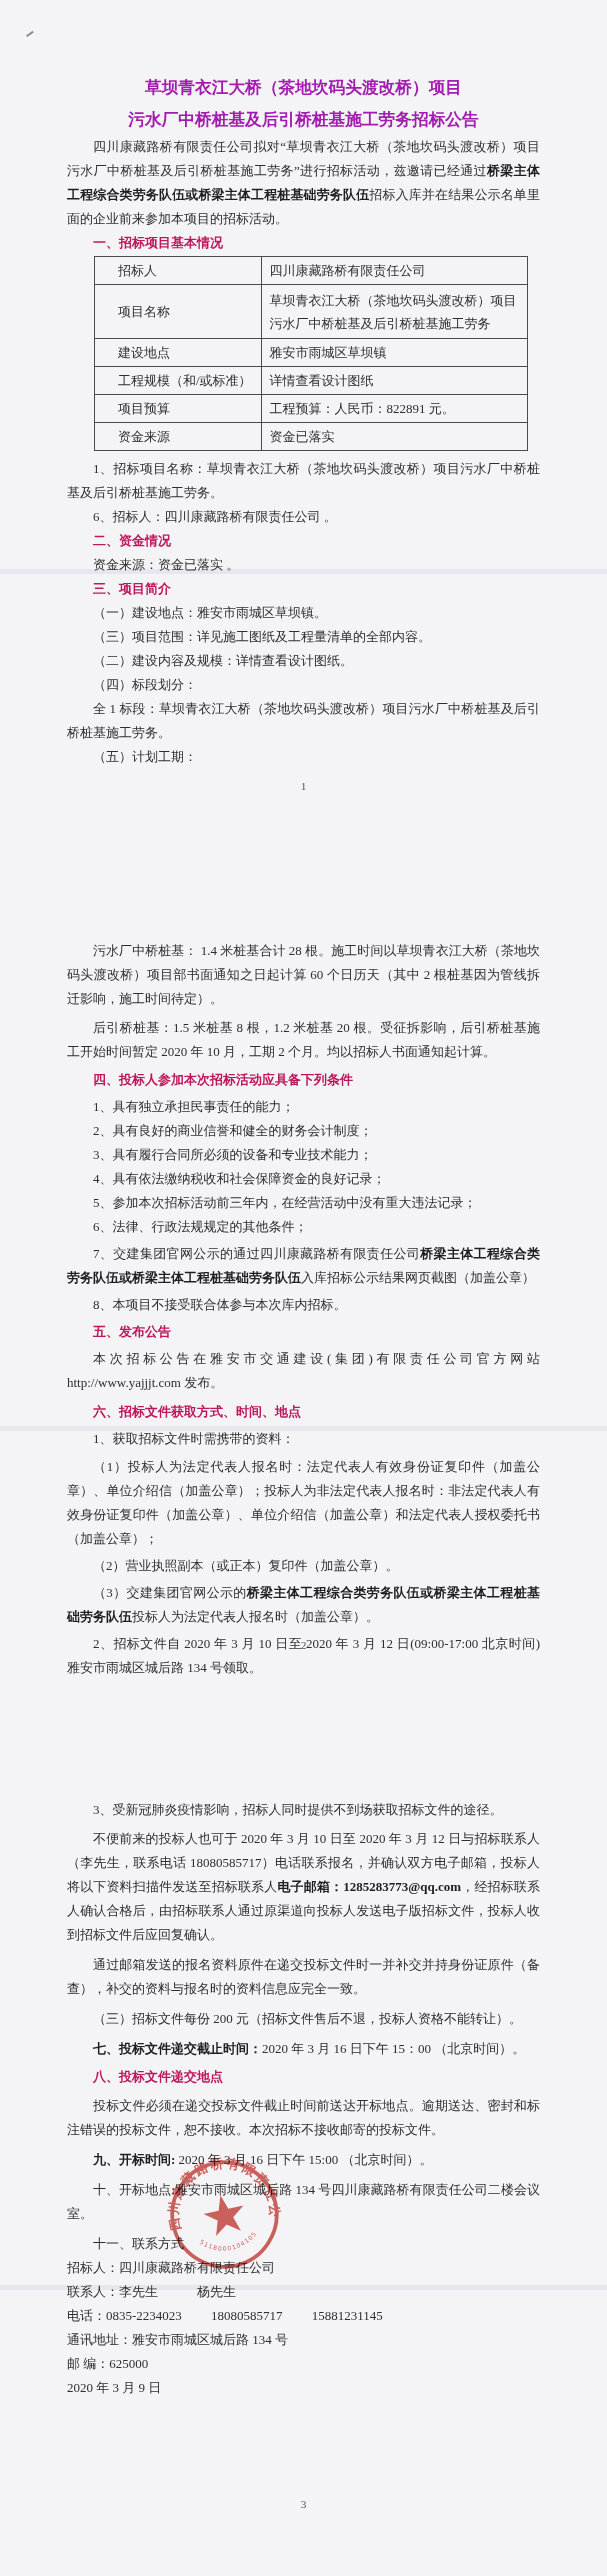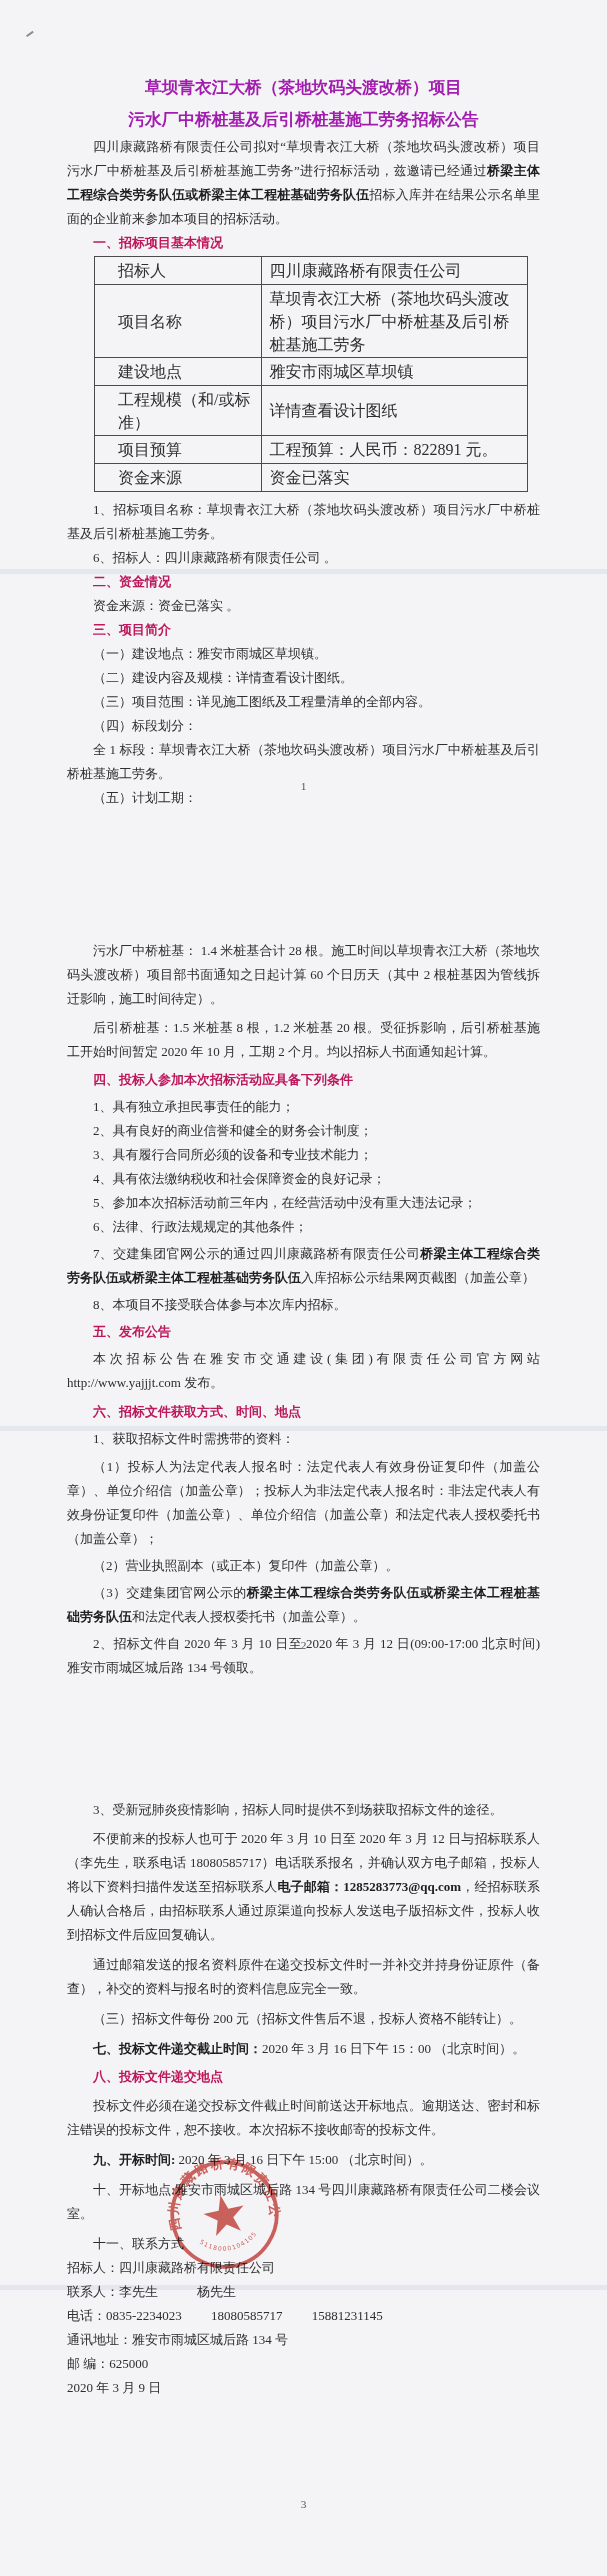--- a/index.html
+++ b/index.html
@@ -8,21 +8,21 @@
   .seam{position:absolute;left:0;width:607px;height:4.6px;background:rgba(203,211,224,0.38);}
   .mark{position:absolute;left:26px;top:33px;width:7.6px;height:2.3px;background:#8b8b90;transform:rotate(-35deg);}
   .page{position:absolute;left:67px;width:473px;font-size:13px;line-height:24px;}
   .page1{top:73px;} .page2{top:939px;} .page3{top:1798px;}
   .title{margin:0;text-align:center;font-size:16.7px;line-height:30px;font-weight:bold;color:#a21caf;}
   .t2{margin-top:1.5px;}
   .para{margin:0;text-align:justify;text-indent:2em;}
   .h{margin:0;font-weight:bold;text-indent:2em;color:#be185d;}
   .mt4{margin-top:3px;} .mt6{margin-top:4.6px;} .mt8{margin-top:6px;} .mt14{margin-top:0;}
   b{color:#1f1f21;}
-  .info-table{border-collapse:collapse;margin:1.5px 0 0 27px;width:434px;font-size:16px;}
+  .info-table{border-collapse:collapse;margin:1.5px 0 0 27px;width:434px;font-size:13px;}
   .info-table td{border:0.8px solid #4b4b4d;vertical-align:middle;padding:1.5px 6px 1.5px 7.6px;line-height:23px;}
   .info-table td.lab{width:137px;padding-left:23px;}
   .r1 td{height:24px;} .r2 td{height:50px;} .r3 td,.r4 td,.r5 td,.r6 td{height:24px;}
   .pageno{position:absolute;left:0;width:607px;text-align:center;font-size:11.4px;line-height:23px;color:#55555a;}
   .pn1{top:775px;} .pn2{top:1634px;} .pn3{top:2493px;}
   .contact p{margin:0;text-indent:0;}
   .seal{position:absolute;left:167px;top:2157px;width:115px;height:115px;opacity:0.82;mix-blend-mode:multiply;transform:rotate(-12deg);z-index:5;pointer-events:none;}
 </style>
 </head>
 <body>
@@ -65,22 +65,22 @@
             <td>资金已落实</td>
           </tr>
       </tbody>
     </table>
     <p class="para mt8">1、招标项目名称：草坝青衣江大桥（茶地坎码头渡改桥）项目污水厂中桥桩基及后引桥桩基施工劳务。</p>
     <p class="para">6、招标人：四川康藏路桥有限责任公司 。</p>
     <p class="h">二、资金情况</p>
     <p class="para">资金来源：资金已落实 。</p>
     <p class="h">三、项目简介</p>
     <p class="para">（一）建设地点：雅安市雨城区草坝镇。</p>
+    <p class="para">（三）项目范围：详见施工图纸及工程量清单的全部内容。</p>
     <p class="para">（二）建设内容及规模：详情查看设计图纸。</p>
-    <p class="para">（三）项目范围：详见施工图纸及工程量清单的全部内容。</p>
     <p class="para">（四）标段划分：</p>
     <p class="para">全 1 标段：草坝青衣江大桥（茶地坎码头渡改桥）项目污水厂中桥桩基及后引桥桩基施工劳务。</p>
     <p class="para">（五）计划工期：</p>
   </div>
   <div class="pageno pn1">1</div>
 
   <div class="page page2">
     <p class="para">污水厂中桥桩基： 1.4 米桩基合计 28 根。施工时间以草坝青衣江大桥（茶地坎码头渡改桥）项目部书面通知之日起计算 60 个日历天（其中 2 根桩基因为管线拆迁影响，施工时间待定）。</p>
     <p class="para mt6">后引桥桩基：1.5 米桩基 8 根，1.2 米桩基 20 根。受征拆影响，后引桥桩基施工开始时间暂定 2020 年 10 月，工期 2 个月。均以招标人书面通知起计算。</p>
     <p class="h mt6">四、投标人参加本次招标活动应具备下列条件</p>
@@ -91,21 +91,21 @@
     <p class="para">5、参加本次招标活动前三年内，在经营活动中没有重大违法记录；</p>
     <p class="para">6、法律、行政法规规定的其他条件；</p>
     <p class="para mt4"><span>7、交建集团官网公示的通过四川康藏路桥有限责任公司</span><b>桥梁主体工程综合类劳务队伍或桥梁主体工程桩基础劳务队伍</b><span>入库招标公示结果网页截图（加盖公章）</span></p>
     <p class="para mt4">8、本项目不接受联合体参与本次库内招标。</p>
     <p class="h mt4">五、发布公告</p>
     <p class="para mt4">本次招标公告在雅安市交通建设(集团)有限责任公司官方网站 http://www.yajjjt.com 发布。</p>
     <p class="h mt6">六、招标文件获取方式、时间、地点</p>
     <p class="para mt4">1、获取招标文件时需携带的资料：</p>
     <p class="para mt6">（1）投标人为法定代表人报名时：法定代表人有效身份证复印件（加盖公章）、单位介绍信（加盖公章）；投标人为非法定代表人报名时：非法定代表人有效身份证复印件（加盖公章）、单位介绍信（加盖公章）和法定代表人授权委托书（加盖公章）；</p>
     <p class="para mt4">（2）营业执照副本（或正本）复印件（加盖公章）。</p>
-    <p class="para mt4"><span>（3）交建集团官网公示的</span><b>桥梁主体工程综合类劳务队伍或桥梁主体工程桩基础劳务队伍</b><span>和法定代表人授权委托书（加盖公章）。</span></p>
+    <p class="para mt4"><span>（3）交建集团官网公示的</span><b>桥梁主体工程综合类劳务队伍或桥梁主体工程桩基础劳务队伍</b><span>投标人为法定代表人报名时（加盖公章）。</span></p>
     <p class="para mt4">2、招标文件自 2020 年 3 月 10 日至 2020 年 3 月 12 日(09:00-17:00  北京时间)  雅安市雨城区城后路 134 号领取。</p>
   </div>
   <div class="pageno pn2">2</div>
 
   <div class="page page3">
     <p class="para">3、受新冠肺炎疫情影响，招标人同时提供不到场获取招标文件的途径。</p>
     <p class="para mt6"><span>不便前来的投标人也可于 2020 年 3 月 10 日至 2020 年 3 月 12 日与招标联系人（李先生，联系电话 18080585717）电话联系报名，并确认双方电子邮箱，投标人将以下资料扫描件发送至招标联系人</span><b>电子邮箱：1285283773@qq.com</b><span>，经招标联系人确认合格后，由招标联系人通过原渠道向投标人发送电子版招标文件，投标人收到招标文件后应回复确认。</span></p>
     <p class="para mt8">通过邮箱发送的报名资料原件在递交投标文件时一并补交并持身份证原件（备查），补交的资料与报名时的资料信息应完全一致。</p>
     <p class="para mt8">（三）招标文件每份 200 元（招标文件售后不退，投标人资格不能转让）。</p>
     <p class="para mt8"><b>七、投标文件递交截止时间：</b><span>2020 年 3 月 16 日下午 15：00  （北京时间）。</span></p>

